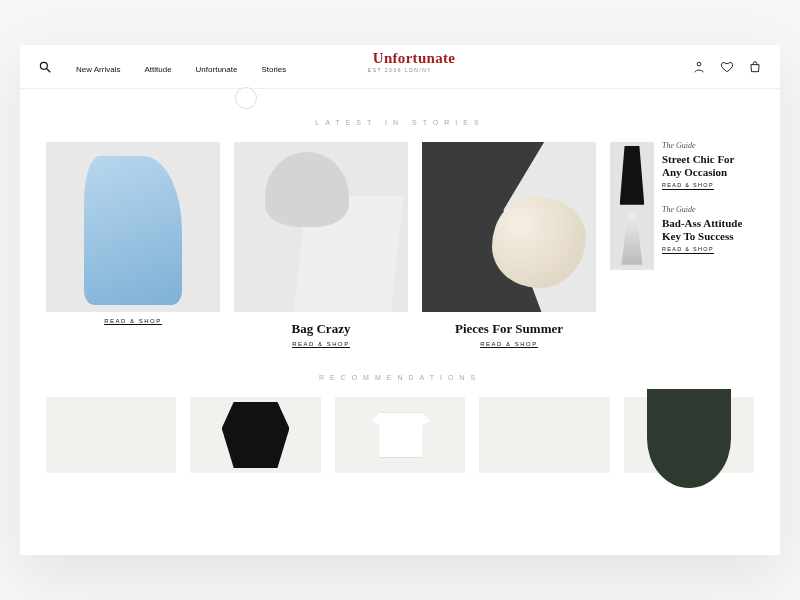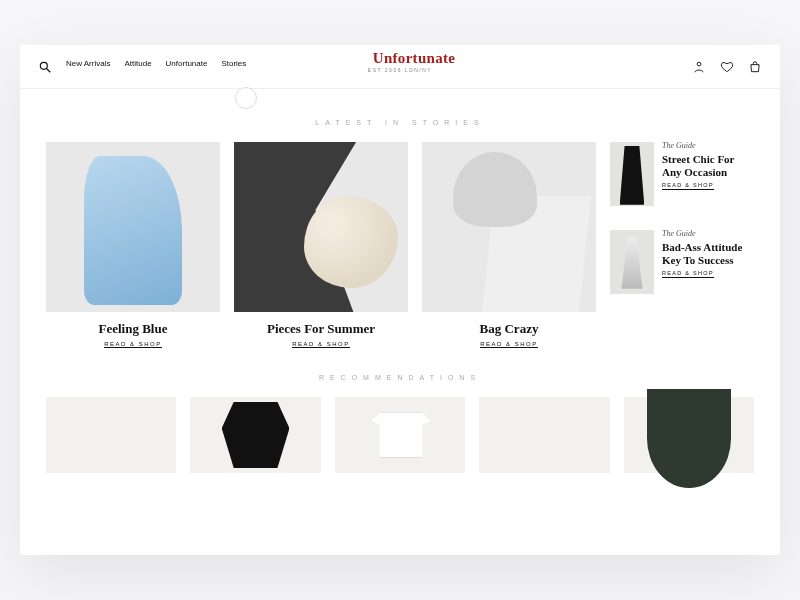--- a/index.html
+++ b/index.html
@@ -24,21 +24,21 @@
 
   
   .header {
     height: 44px;
     display: flex;
     align-items: center;
     border-bottom: 1px solid #eee;
     padding: 0 18px;
     position: relative;
   }
-  .header .left  { display: flex; align-items: flex-start; gap: 14px; }
+  .header .left  { display: flex; align-items: flex-end; gap: 24px; }
   .header .right { display: flex; align-items: center; gap: 14px; position: absolute; right: 18px; }
   .nav-link { font: 400 8px/1 Helvetica, Arial, sans-serif; color: #111; cursor: pointer; }
   .logo {
     position: absolute; left: 50%; top: 6px; transform: translateX(-50%);
     text-align: center;
   }
   .logo .brand { font: 700 15px/1 Georgia, serif; color: #a11e1e; letter-spacing: .3px; margin-left: 28px; }
   .logo .sub   { font: 400 5px/1 Helvetica, Arial, sans-serif; color: #888; letter-spacing: 1.5px; margin-top: 2px;}
   .icon { width: 14px; height: 14px; display: inline-flex; align-items: center; justify-content: center; cursor: pointer; }
   .icon svg { width: 100%; height: 100%; }
@@ -84,21 +84,21 @@
     display: block;
     text-align: center;
     font: 400 6px/1 Helvetica, Arial, sans-serif;
     letter-spacing: 1.5px;
     color: #111;
     margin: 6px auto 0;
     border-bottom: 1px solid #111;
     width: fit-content;
     cursor: pointer;
   }
-  .side-stories { display: flex; flex-direction: column; gap: 24px; }
+  .side-stories { display: flex; flex-direction: column; gap: 0; }
   .side-story { display: grid; grid-template-columns: 44px 1fr; gap: 8px; }
   .side-story .thumb { width: 44px; height: 64px; background: #e3e3e1; }
   .side-story .eyebrow { font: italic 400 8px/1 Georgia, serif; color: #555; }
   .side-story .headline { font: 700 11px/1.15 Georgia, serif; color: #111; margin-top: 3px; }
   .side-story .cta {
     font: 400 5.5px/1 Helvetica, Arial, sans-serif;
     letter-spacing: 1.3px; color: #111;
     border-bottom: 1px solid #111;
     width: fit-content;
     margin-top: 5px;
@@ -227,31 +227,30 @@
     </div>
   </div>
 
   <span class="marker"></span>
 
   <div class="section-heading">LATEST IN STORIES</div>
 
   <div class="stories">
     <div class="story">
       <div class="img art-blue"></div>
-      <div class="title">Feeling Blue</div>
+      <span class="cta">READ &amp; SHOP</span>
+    </div>
+    <div class="story">
+      <div class="img art-bw"></div>
+      <div class="title">Bag Crazy</div>
       <span class="cta">READ &amp; SHOP</span>
     </div>
     <div class="story">
       <div class="img art-summer"></div>
       <div class="title">Pieces For Summer</div>
-      <span class="cta">READ &amp; SHOP</span>
-    </div>
-    <div class="story">
-      <div class="img art-bw"></div>
-      <div class="title">Bag Crazy</div>
       <span class="cta">READ &amp; SHOP</span>
     </div>
 
     <div class="side-stories">
       <div class="side-story">
         <div class="thumb thumb-black"></div>
         <div>
           <div class="eyebrow">The Guide</div>
           <div class="headline">Street Chic For Any Occasion</div>
           <div class="cta">READ &amp; SHOP</div>

